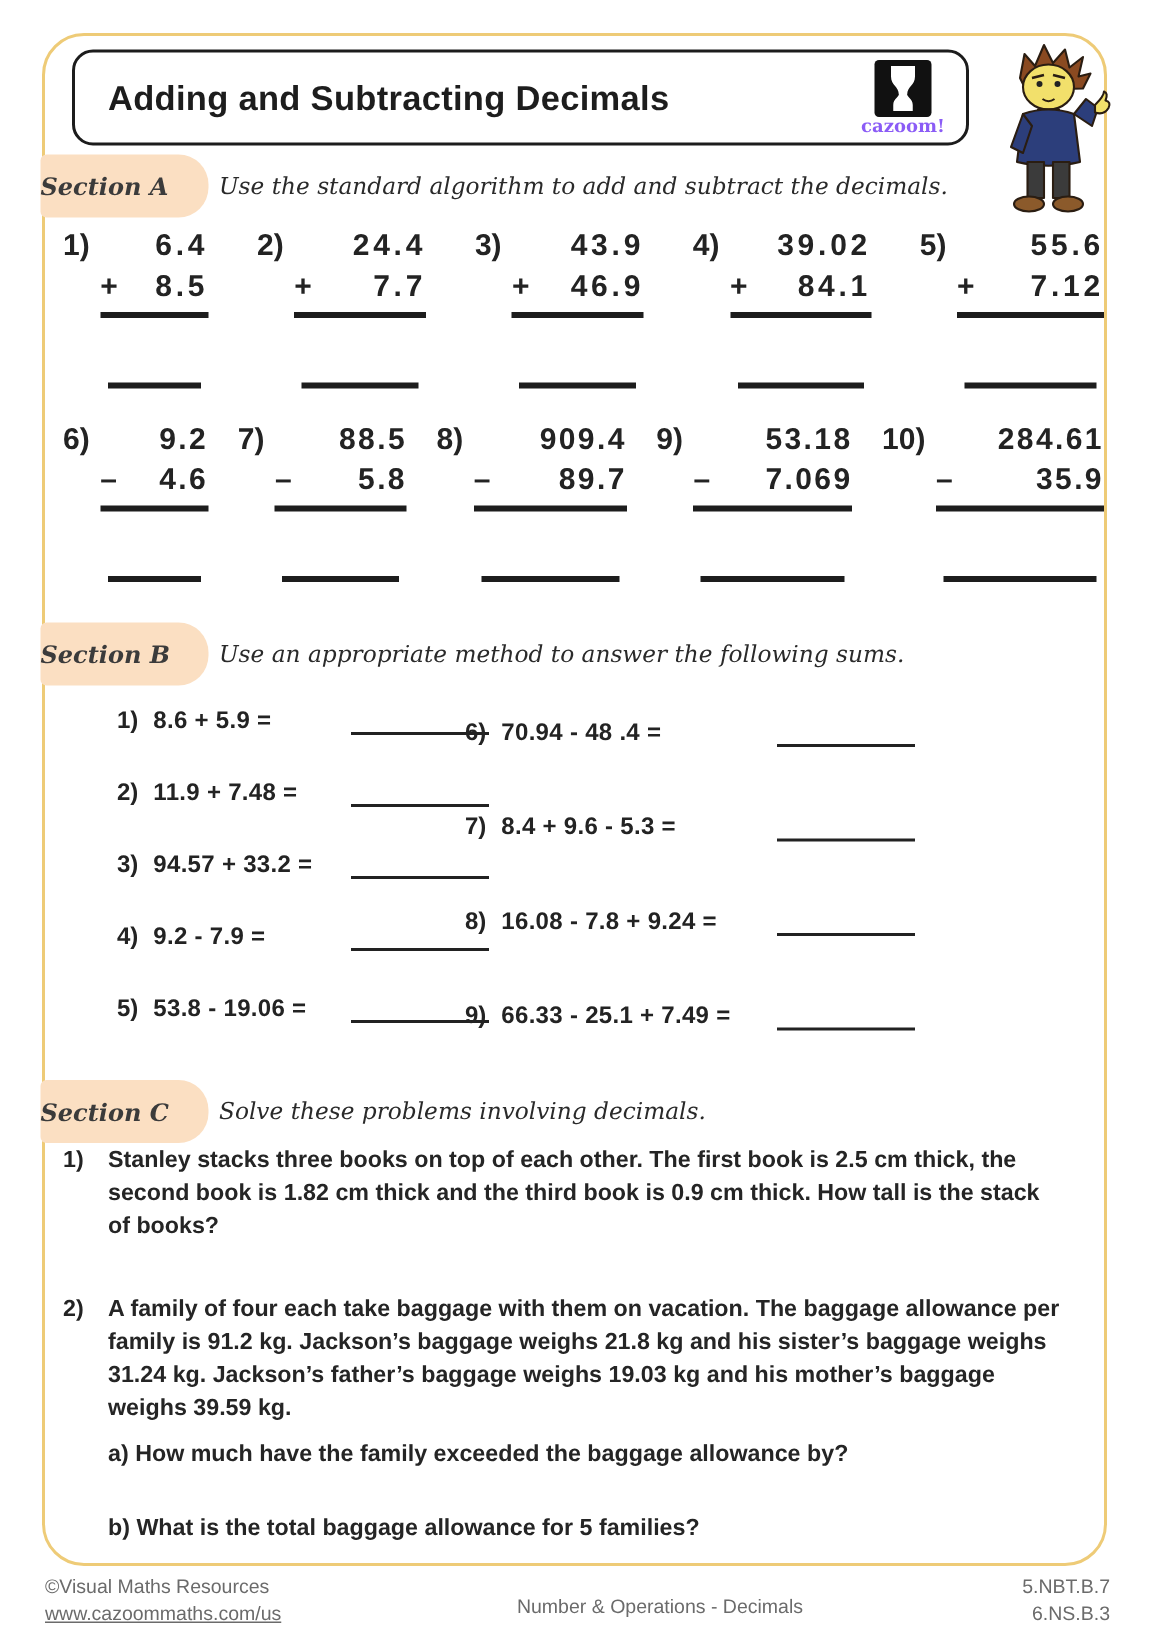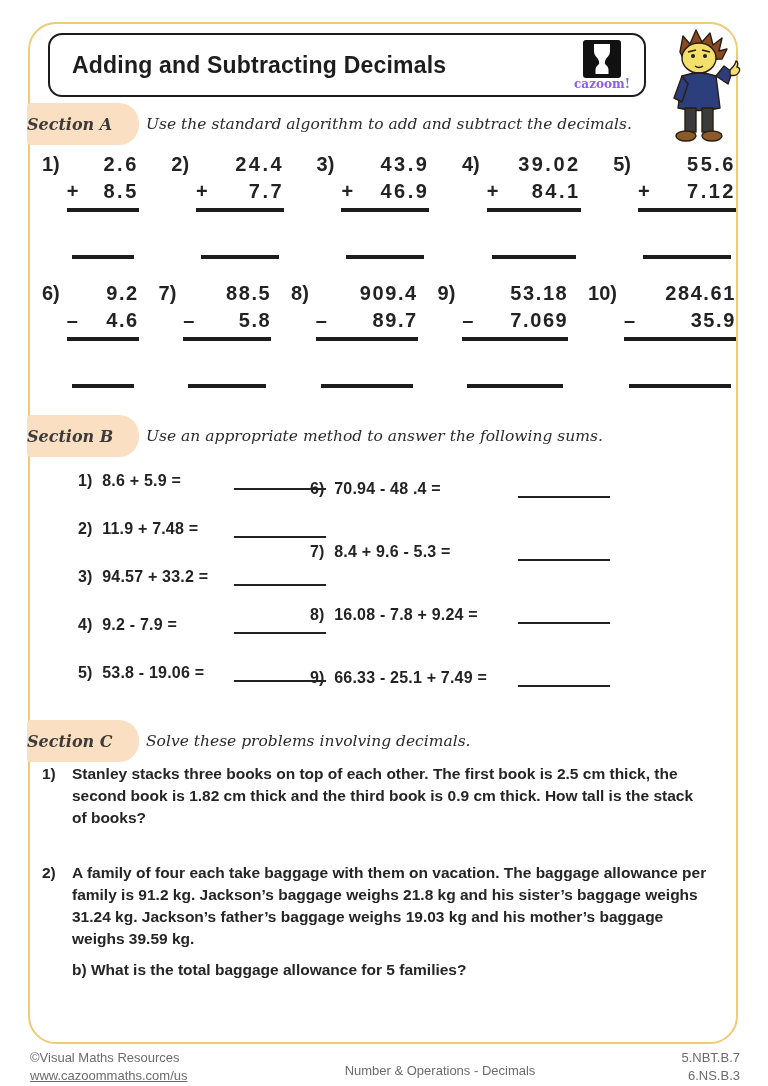--- a/index.html
+++ b/index.html
@@ -129,21 +129,21 @@
     <span>Section A</span>
   </div>
   <div class="instruction" style="top:103px">Use the standard algorithm to add and subtract the decimals.</div>
 
   <div class="a-row" id="a-row-1" style="top:151px">
   <div class="prob">
     <div class="pnum">1)</div>
     <div class="stack">
       <div class="opline">
             <span class="sign"></span>
-            <span>2.6</span>
+            <span>6.4</span>
           </div>
       <div class="opline">
             <span class="sign">+</span>
             <span>8.5</span>
           </div>
       <div class="eqline"></div>
       <div class="ansline"></div>
     </div>
   </div>
 
@@ -364,20 +364,21 @@
     <div class="c-prob">
       <div class="c-num">1)</div>
       <div class="c-body">
         <div>Stanley stacks three books on top of each other. The first book is 2.5 cm thick, the second book is 1.82 cm thick and the third book is 0.9 cm thick. How tall is the stack of books?</div>
       </div>
     </div>
     <div class="c-prob">
       <div class="c-num">2)</div>
       <div class="c-body">
         <div>A family of four each take baggage with them on vacation. The baggage allowance per family is 91.2 kg. Jackson’s baggage weighs 21.8 kg and his sister’s baggage weighs 31.24 kg. Jackson’s father’s baggage weighs 19.03 kg and his mother’s baggage weighs 39.59 kg.</div>
+        <div class="c-sub">a) How much have the family exceeded the baggage allowance by?</div>
         <div class="c-sub">b) What is the total baggage allowance for 5 families?</div>
       </div>
     </div>
   </div>
 
   <div class="footer">
     <div class="left">
       <div>©Visual Maths Resources</div>
       <a href="#">www.cazoommaths.com/us</a>
     </div>

